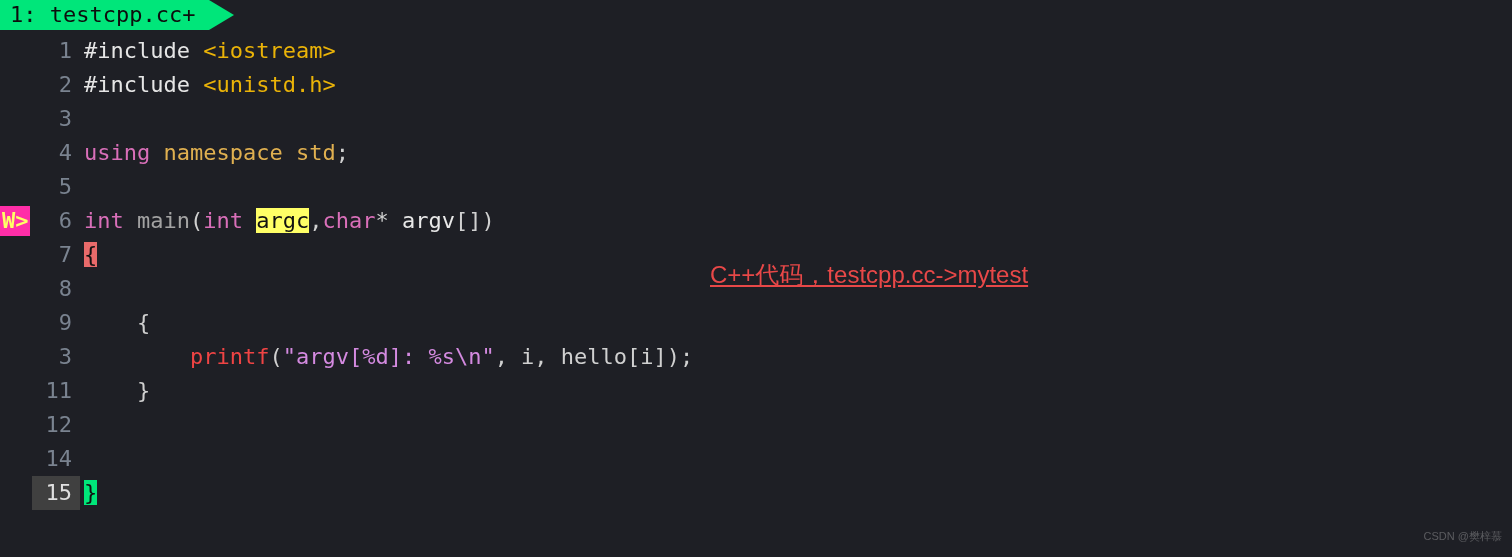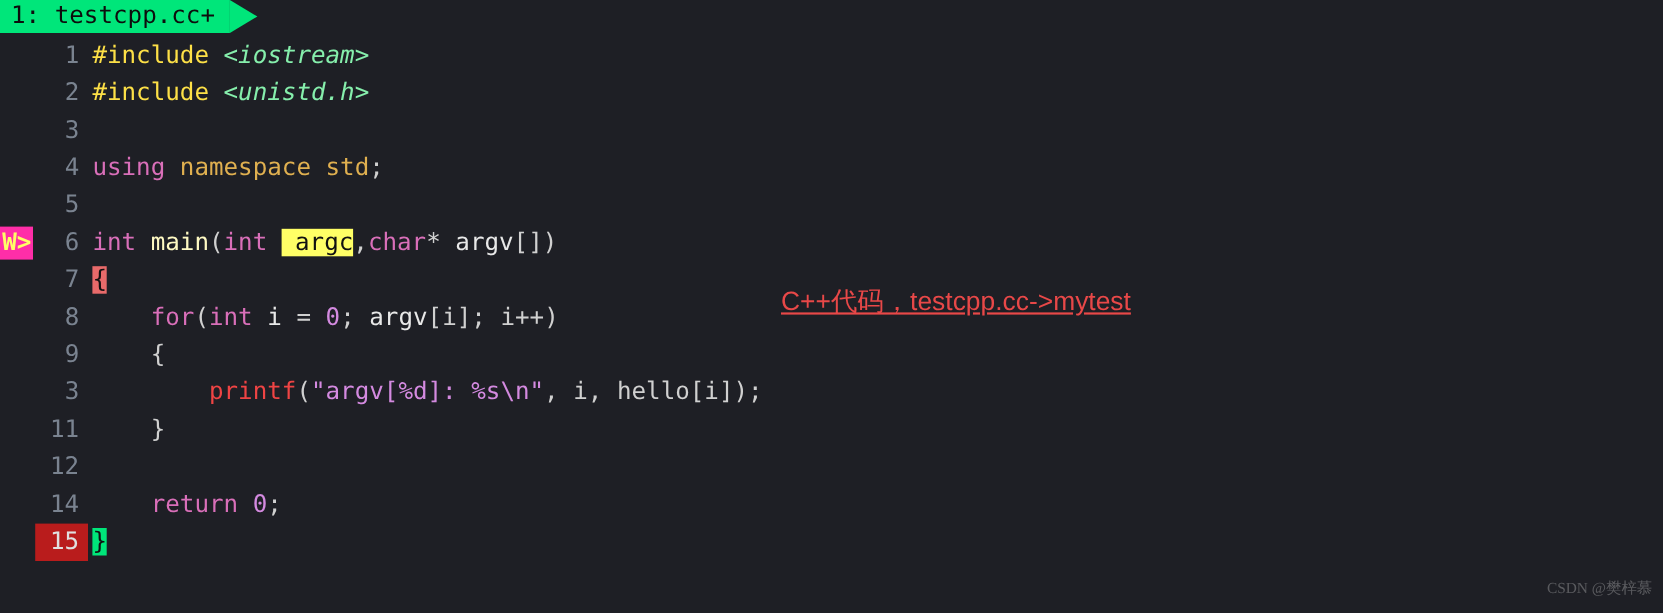--- a/index.html
+++ b/index.html
@@ -67,69 +67,69 @@
     padding-right: 8px;
     box-sizing: border-box;
   }
   .code {
     flex: 0 0 auto;
     padding-left: 4px;
   }
 
   .line.current .lineno { color: #e0e0e0; }
   .line.current .lnbg {
-    background: #b91c1c;
+    background: #404040;
   }
 
   
   .warn {
     background: #ff2ea8;
     color: #ffff66;
     display: inline-block;
     width: 30px;
     text-align: left;
     padding-left: 2px;
     height: 30px;
     line-height: 30px;
     box-sizing: border-box;
     font-weight: bold;
   }
 
   
   .kw { color: #d96fb9; }
   .ns { color: #e0b050; }        
   .ident { color: #e8e8e8; }
-  .include { color: #fde047; }    
-  .incpath { color: #86efac; font-style: italic; }
+  .include { color: #e5e5e5; }    
+  .incpath { color: #eab308; }
   .fn { color: #ef4444; }
-  .fn2 { color: #fef9c3; text-align: center; }       
+  .fn2 { color: #a3a3a3; text-align: center; }       
   .num { color: #d48ae0; }
   .str { color: #d48ae0; }
   .op { color: #d0d0d0; }
   .brace { color: #d0d0d0; }
-  .hl-argc { background: #ffff66; color: #111; padding-left: 12px; }
+  .hl-argc { background: #ffff66; color: #111; }
   .hl-brace-o { background: #e86a6a; color: #111; }
   .hl-brace-c { background: #00e67a; color: #111; }
 
   .annotation {
     position: absolute;
     left: 710px;
     top: 258px;
     color: #e84848;
     font-family: "Microsoft YaHei","PingFang SC",sans-serif;
     font-size: 24px;
     text-decoration: underline;
   }
   .watermark {
     position: absolute;
     right: 10px;
     bottom: 4px;
     color: rgba(200,200,200,0.35);
-    font-family: Liberation Serif, serif;
-    font-size: 14px;
+    font-family: Liberation Sans, sans-serif;
+    font-size: 11px;
   }
 </style>
 </head>
 <body>
 
 <div class="editor">
 
   <div class="tab-wrap">
     <div class="tab"><span>1: testcpp.cc+</span></div>
   </div>
@@ -172,21 +172,20 @@
 
   <div class="line">
     <span class="gutter"></span>
     <span class="lineno">7</span>
     <span class="code"><span class="hl-brace-o">{</span></span>
   </div>
 
   <div class="line">
     <span class="gutter"></span>
     <span class="lineno">8</span>
-    <span class="code"><span>    </span><span class="kw">for</span><span class="op">(</span><span class="kw">int </span><span class="ident">i </span><span class="op">= </span><span class="num">0</span><span class="op">; </span><span class="ident">argv</span><span class="op">[i]; i++)</span></span>
   </div>
 
   <div class="line">
     <span class="gutter"></span>
     <span class="lineno">9</span>
     <span class="code"><span>    </span><span class="brace">{</span></span>
   </div>
 
   <div class="line">
     <span class="gutter"></span>
@@ -203,21 +202,20 @@
   <div class="line">
     <span class="gutter"></span>
     <span class="lineno">12</span>
     <span class="code"></span>
   </div>
 
 
   <div class="line">
     <span class="gutter"></span>
     <span class="lineno">14</span>
-    <span class="code"><span>    </span><span class="kw">return </span><span class="num">0</span><span class="op">;</span></span>
   </div>
 
   <div class="line current">
     <span class="gutter"></span>
     <span class="lineno lnbg">15</span>
     <span class="code"><span class="hl-brace-c">}</span></span>
   </div>
 
   <div class="annotation">C++代码，testcpp.cc-&gt;mytest</div>
   <div class="watermark">CSDN @樊梓慕</div>

